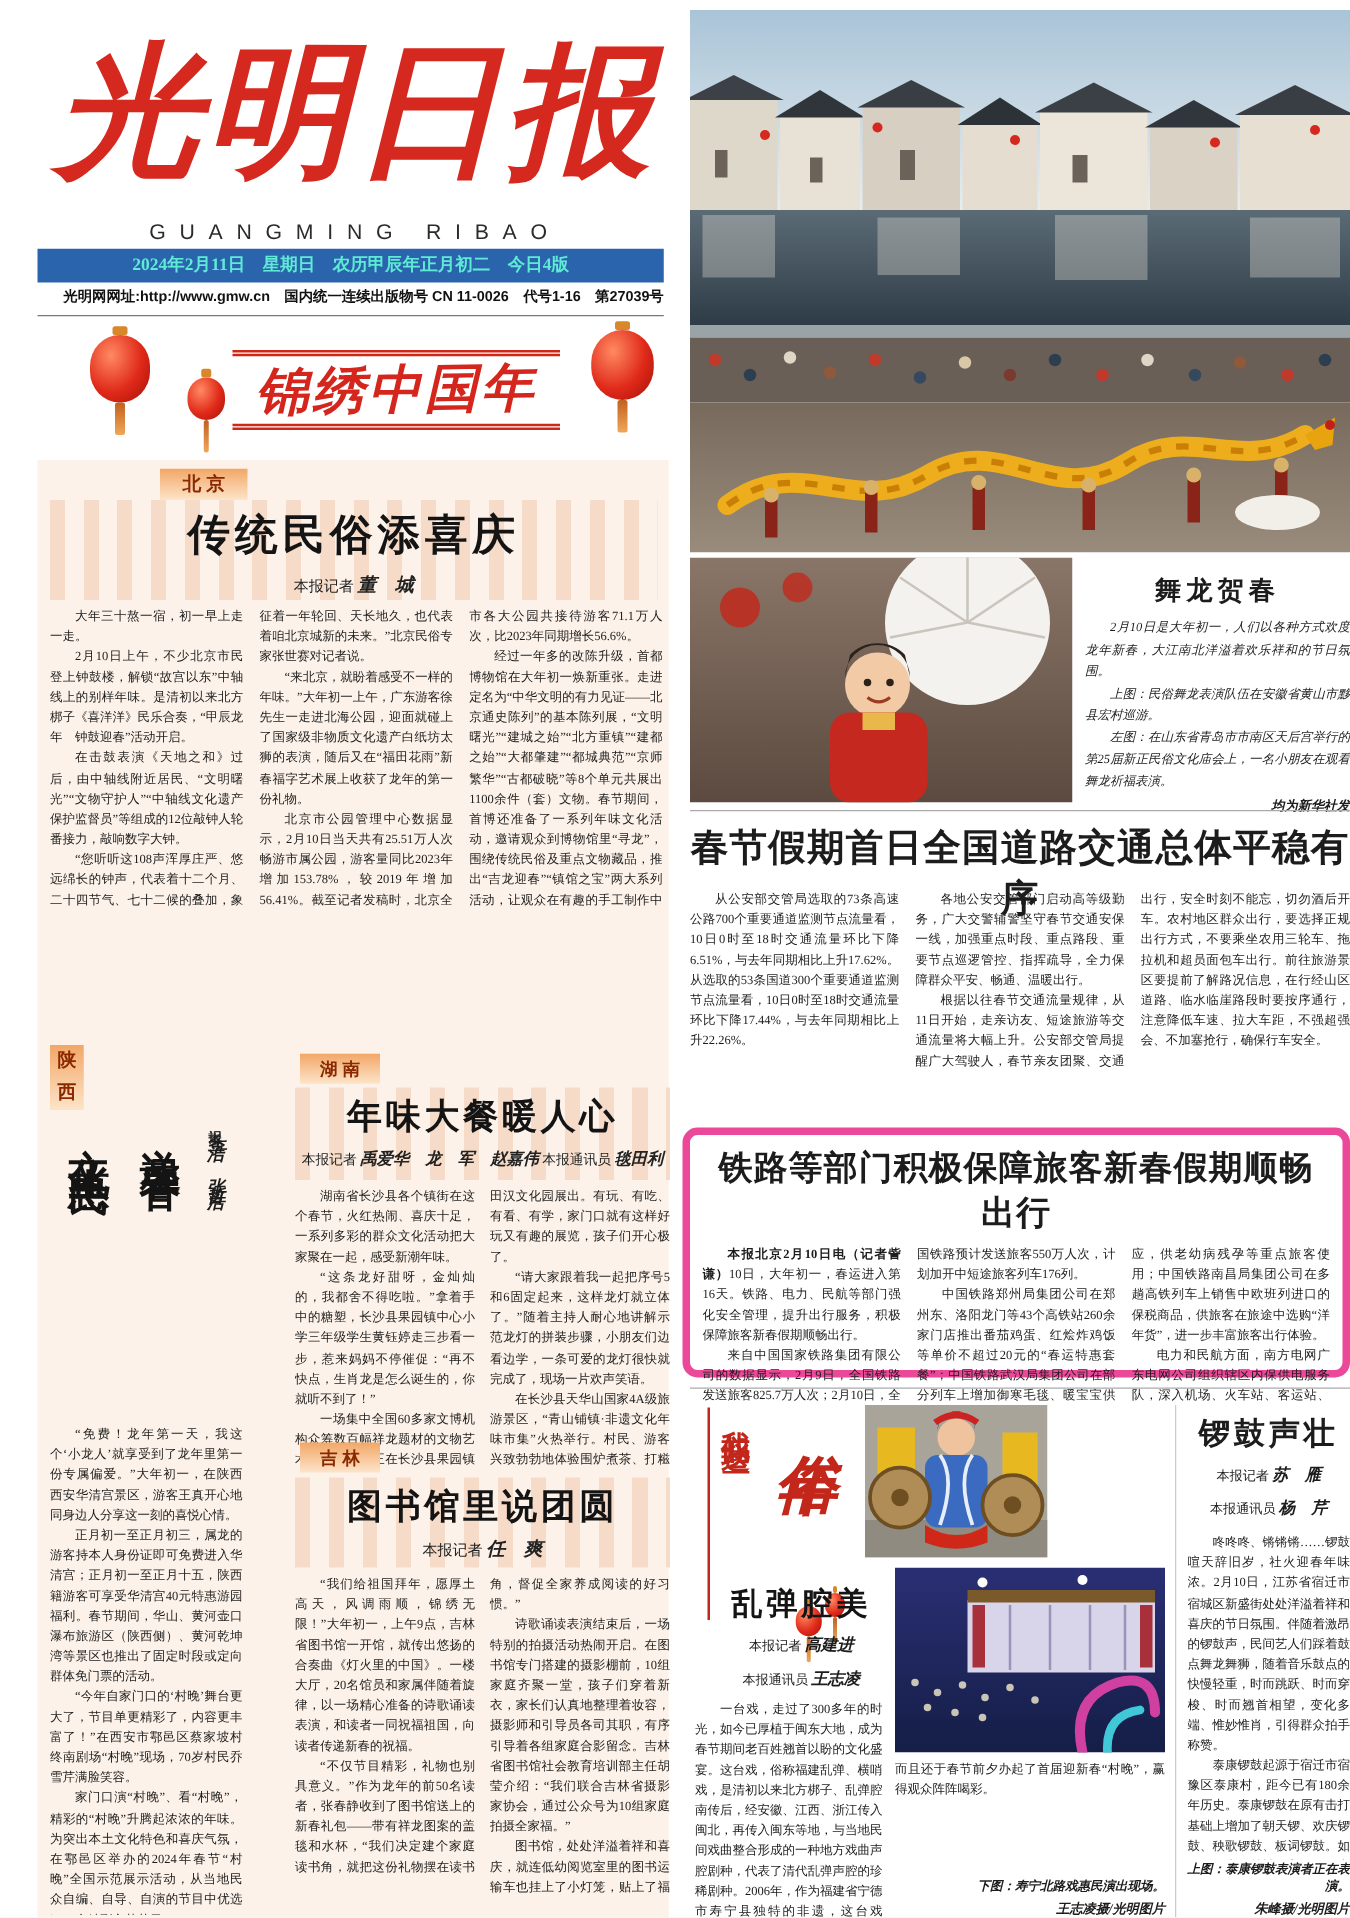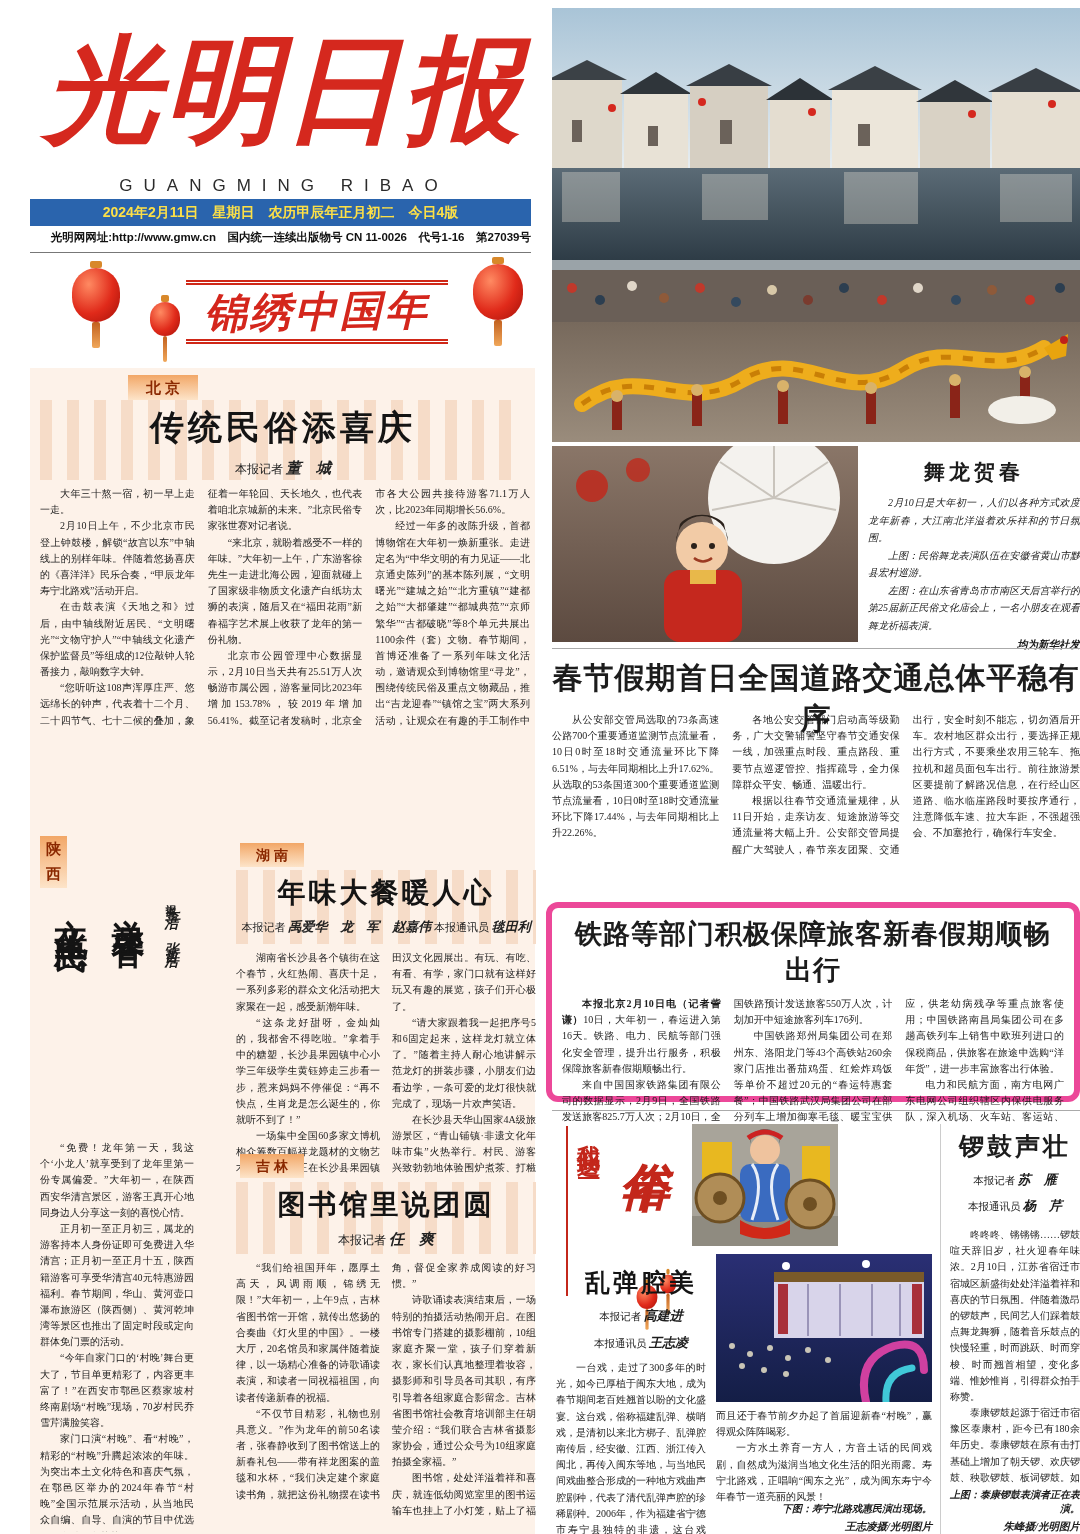--- a/index.html
+++ b/index.html
@@ -6,22 +6,22 @@
   body { background:#e9e9e9; font-family:"Liberation Serif", serif; }
   #page { position:relative; width:1080px; height:1534px; background:#ffffff; margin:0 auto; overflow:hidden; color:#1c1c1c; }
   .abs { position:absolute; }
 
   
   #masthead-title { left:36px; top:4px; width:496px; height:170px; font-family:"DejaVu Serif", serif;
       font-size:116px; line-height:170px; font-weight:900; font-style:italic; color:#d5281e;
       text-align:center; letter-spacing:4px; }
   #masthead-roman { left:36px; top:176px; width:496px; text-align:center; letter-spacing:11px;
       font-family:"Liberation Sans", sans-serif; font-size:17px; color:#2b2b2b; }
-  #date-bar { left:30px; top:199px; width:501px; height:27px; background:#2a64ad; color:#fde047;
-      font-family:Liberation Sans, sans-serif; font-weight:700; font-size:14px; line-height:27px; text-align:center; }
+  #date-bar { left:30px; top:199px; width:501px; height:27px; background:#2a64ad; color:#5eead4;
+      font-family:Liberation Serif, serif; font-weight:700; font-size:14px; line-height:27px; text-align:center; }
   #info-line { left:30px; top:230px; width:501px; text-align:right; font-family:"Liberation Sans", sans-serif;
       font-weight:700; font-size:11.5px; color:#111; }
   #mast-rule { left:30px; top:252px; width:501px; border-top:1.5px solid #777; }
 
   
   #banner { left:30px; top:258px; width:501px; height:108px; }
   .lantern { position:absolute; border-radius:50% / 46%;
       background:radial-gradient(ellipse at 35% 30%, #ff8a62, #e02a1a 55%, #a31008); }
   .lantern::before { content:""; position:absolute; left:38%; top:-7px; width:24%; height:7px; background:#d8882a; border-radius:2px; }
   .lantern::after { content:""; position:absolute; left:42%; bottom:-26px; width:16%; height:26px;
@@ -159,21 +159,21 @@
   <div class="abs hl-band stripes" id="hl-beijing">
     <h1>传统民俗添喜庆</h1>
     <div class="byline">
       <span>本报记者</span>
       <span class="kai">董　城</span>
     </div>
   </div>
   <div class="abs body cols3" id="body-beijing">
     <div>
         <p>大年三十熬一宿，初一早上走一走。</p>
-        <p>2月10日上午，不少北京市民登上钟鼓楼，解锁“故宫以东”中轴线上的别样年味。伴随着悠扬喜庆的《喜洋洋》民乐合奏，“甲辰龙年　寿宁北路戏”活动开启。</p>
+        <p>2月10日上午，不少北京市民登上钟鼓楼，解锁“故宫以东”中轴线上的别样年味。是清初以来北方梆子《喜洋洋》民乐合奏，“甲辰龙年　钟鼓迎春”活动开启。</p>
         <p>在击鼓表演《天地之和》过后，由中轴线附近居民、“文明曙光”“文物守护人”“中轴线文化遗产保护监督员”等组成的12位敲钟人轮番接力，敲响数字大钟。</p>
         <p>“您听听这108声浑厚庄严、悠远绵长的钟声，代表着十二个月、二十四节气、七十二候的叠加，象征着一年轮回、天长地久，也代表着咱北京城新的未来。”北京民俗专家张世赛对记者说。</p>
         <p>“来北京，就盼着感受不一样的年味。”大年初一上午，广东游客徐先生一走进北海公园，迎面就碰上了国家级非物质文化遗产白纸坊太狮的表演，随后又在“福田花雨”新春福字艺术展上收获了龙年的第一份礼物。</p>
         <p>北京市公园管理中心数据显示，2月10日当天共有25.51万人次畅游市属公园，游客量同比2023年增加153.78%，较2019年增加56.41%。截至记者发稿时，北京全市各大公园共接待游客71.1万人次，比2023年同期增长56.6%。</p>
         <p>经过一年多的改陈升级，首都博物馆在大年初一焕新重张。走进定名为“中华文明的有力见证——北京通史陈列”的基本陈列展，“文明曙光”“建城之始”“北方重镇”“建都之始”“大都肇建”“都城典范”“京师繁华”“古都破晓”等8个单元共展出1100余件（套）文物。春节期间，首博还准备了一系列年味文化活动，邀请观众到博物馆里“寻龙”，围绕传统民俗及重点文物藏品，推出“吉龙迎春”“镇馆之宝”两大系列活动，让观众在有趣的手工制作中了解传统民间习俗与技艺，领略京味文化的魅力。</p>
       </div>
   </div>
 
   <div class="abs tag" id="tag-shaanxi">陕西</div>
   <div class="abs" id="shaanxi-title">
@@ -473,21 +473,20 @@
       <path d="M170,148 q-2,-30 26,-34" fill="none" stroke="#40c8d8" stroke-width="7" stroke-linecap="round"></path>
       <circle cx="70" cy="12" r="4" fill="#fff"></circle>
         <circle cx="150" cy="10" r="4" fill="#fff"></circle>
     </svg>
   </div>
 
   <div class="abs" id="luantan-col2">
     <div class="body">
       <div>
           <p>而且还于春节前夕办起了首届迎新春“村晚”，赢得观众阵阵喝彩。</p>
-          <p>一方水土养育一方人，方音土话的民间戏剧，自然成为滋润当地文化生活的阳光雨露。寿宁北路戏，正唱响“闽东之光”，成为闽东寿宁今年春节一道亮丽的风景！</p>
         </div>
     </div>
     <div class="cap">下图：寿宁北路戏惠民演出现场。</div>
     <div class="credit">王志凌摄/光明图片</div>
   </div>
 
   <div class="abs" id="luogu-wrap">
     <h1 id="hl-luogu">锣鼓声壮</h1>
     <div class="by-stack">
       <div><span>本报记者</span>

